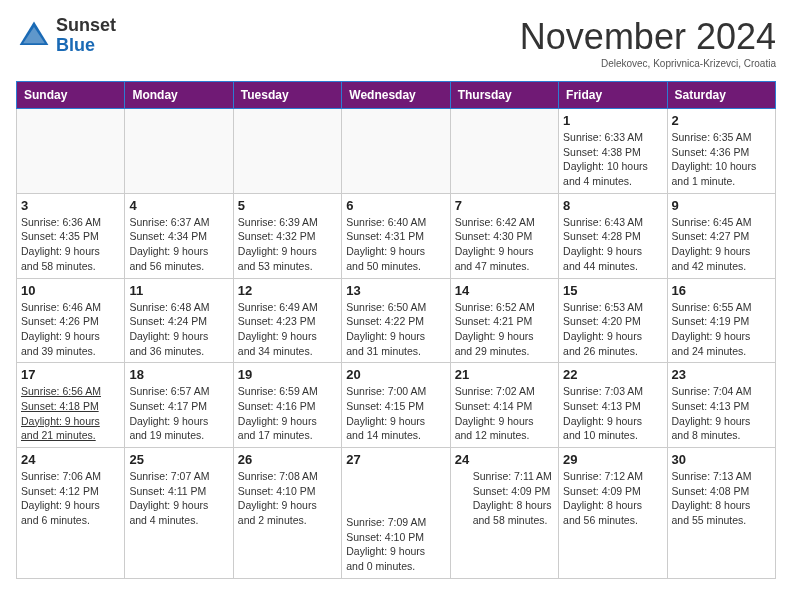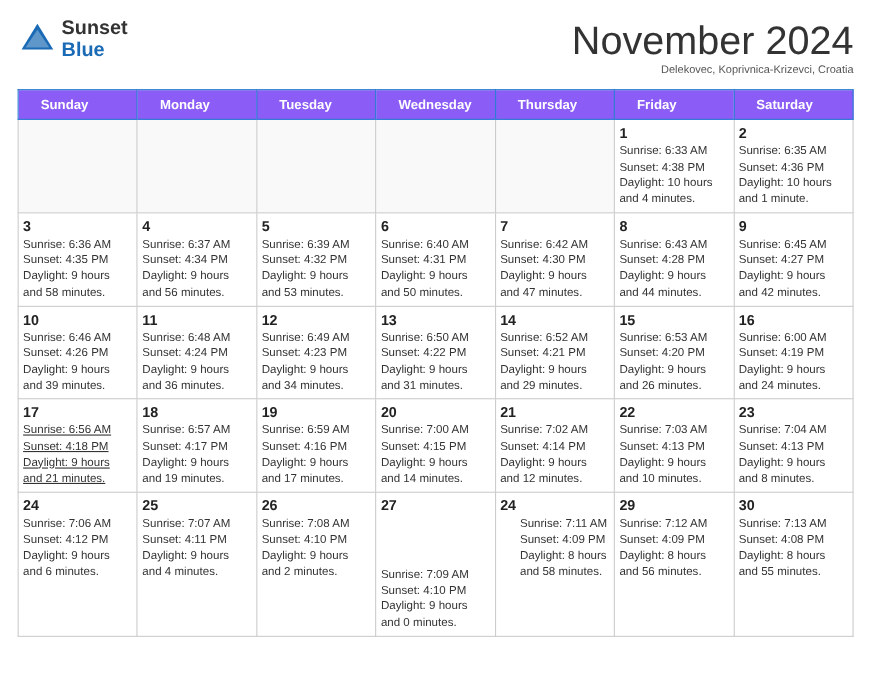--- a/index.html
+++ b/index.html
@@ -45,23 +45,23 @@
     .subtitle {
       font-size: 10px;
       color: #555;
     }
     .calendar {
       width: 100%;
       border-collapse: collapse;
       font-size: 11px;
     }
     .calendar th {
-      background: #8b5cf6;
+      background: #701a75;
       color: #fff;
-      padding: 6px 20px;
+      padding: 6px 7px;
       text-align: left;
       font-size: 12px;
       border: 1px solid #2b7cd3;
     }
     .calendar td {
       border: 1px solid #ccc;
       vertical-align: top;
       padding: 4px;
       width: calc(100% / 7);
       min-height: 80px;
@@ -225,21 +225,21 @@
         </td>
         <td>
           <div class="day-number">15</div>
           <div class="day-info" style="white-space: pre-line;">Sunrise: 6:53 AM
 Sunset: 4:20 PM
 Daylight: 9 hours
 and 26 minutes.</div>
         </td>
         <td>
           <div class="day-number">16</div>
-          <div class="day-info" style="white-space: pre-line;">Sunrise: 6:00 AM
+          <div class="day-info" style="white-space: pre-line;">Sunrise: 6:55 AM
 Sunset: 4:19 PM
 Daylight: 9 hours
 and 24 minutes.</div>
         </td>
       </tr>
       <tr>
         <td>
           <div class="day-number">17</div>
           <div class="day-info" style="white-space: pre-line; text-decoration: underline;">Sunrise: 6:56 AM
 Sunset: 4:18 PM

